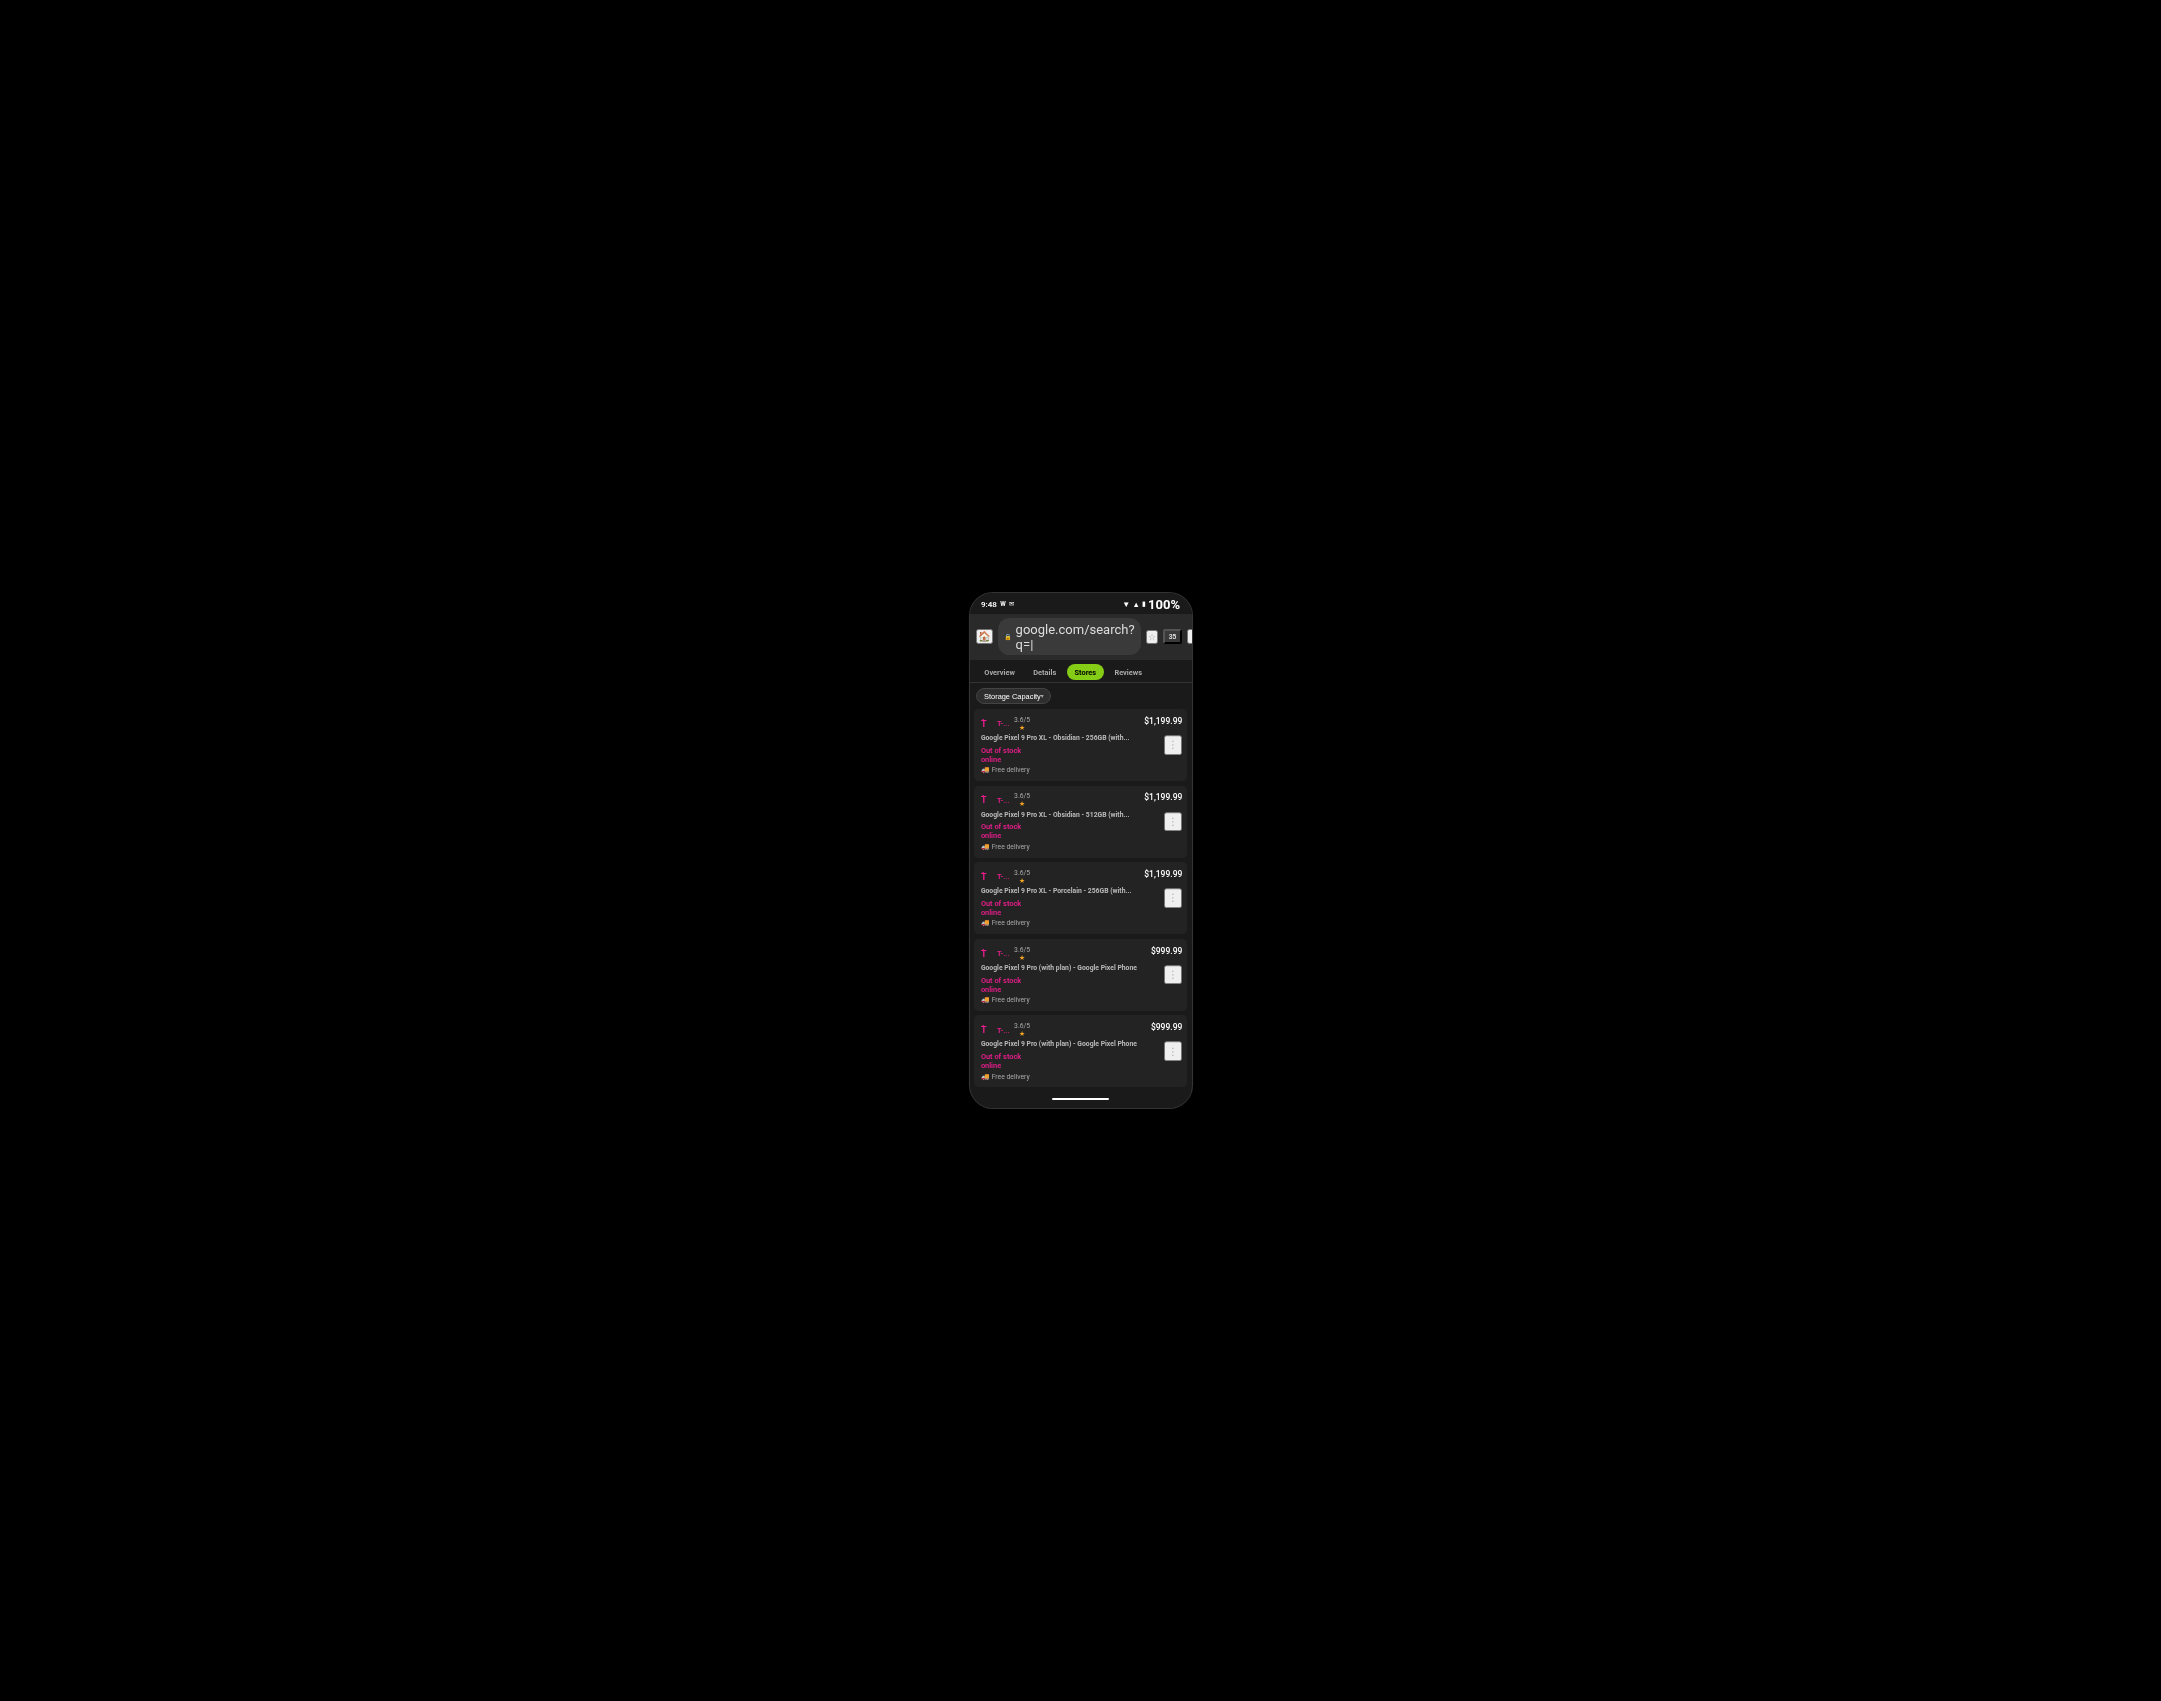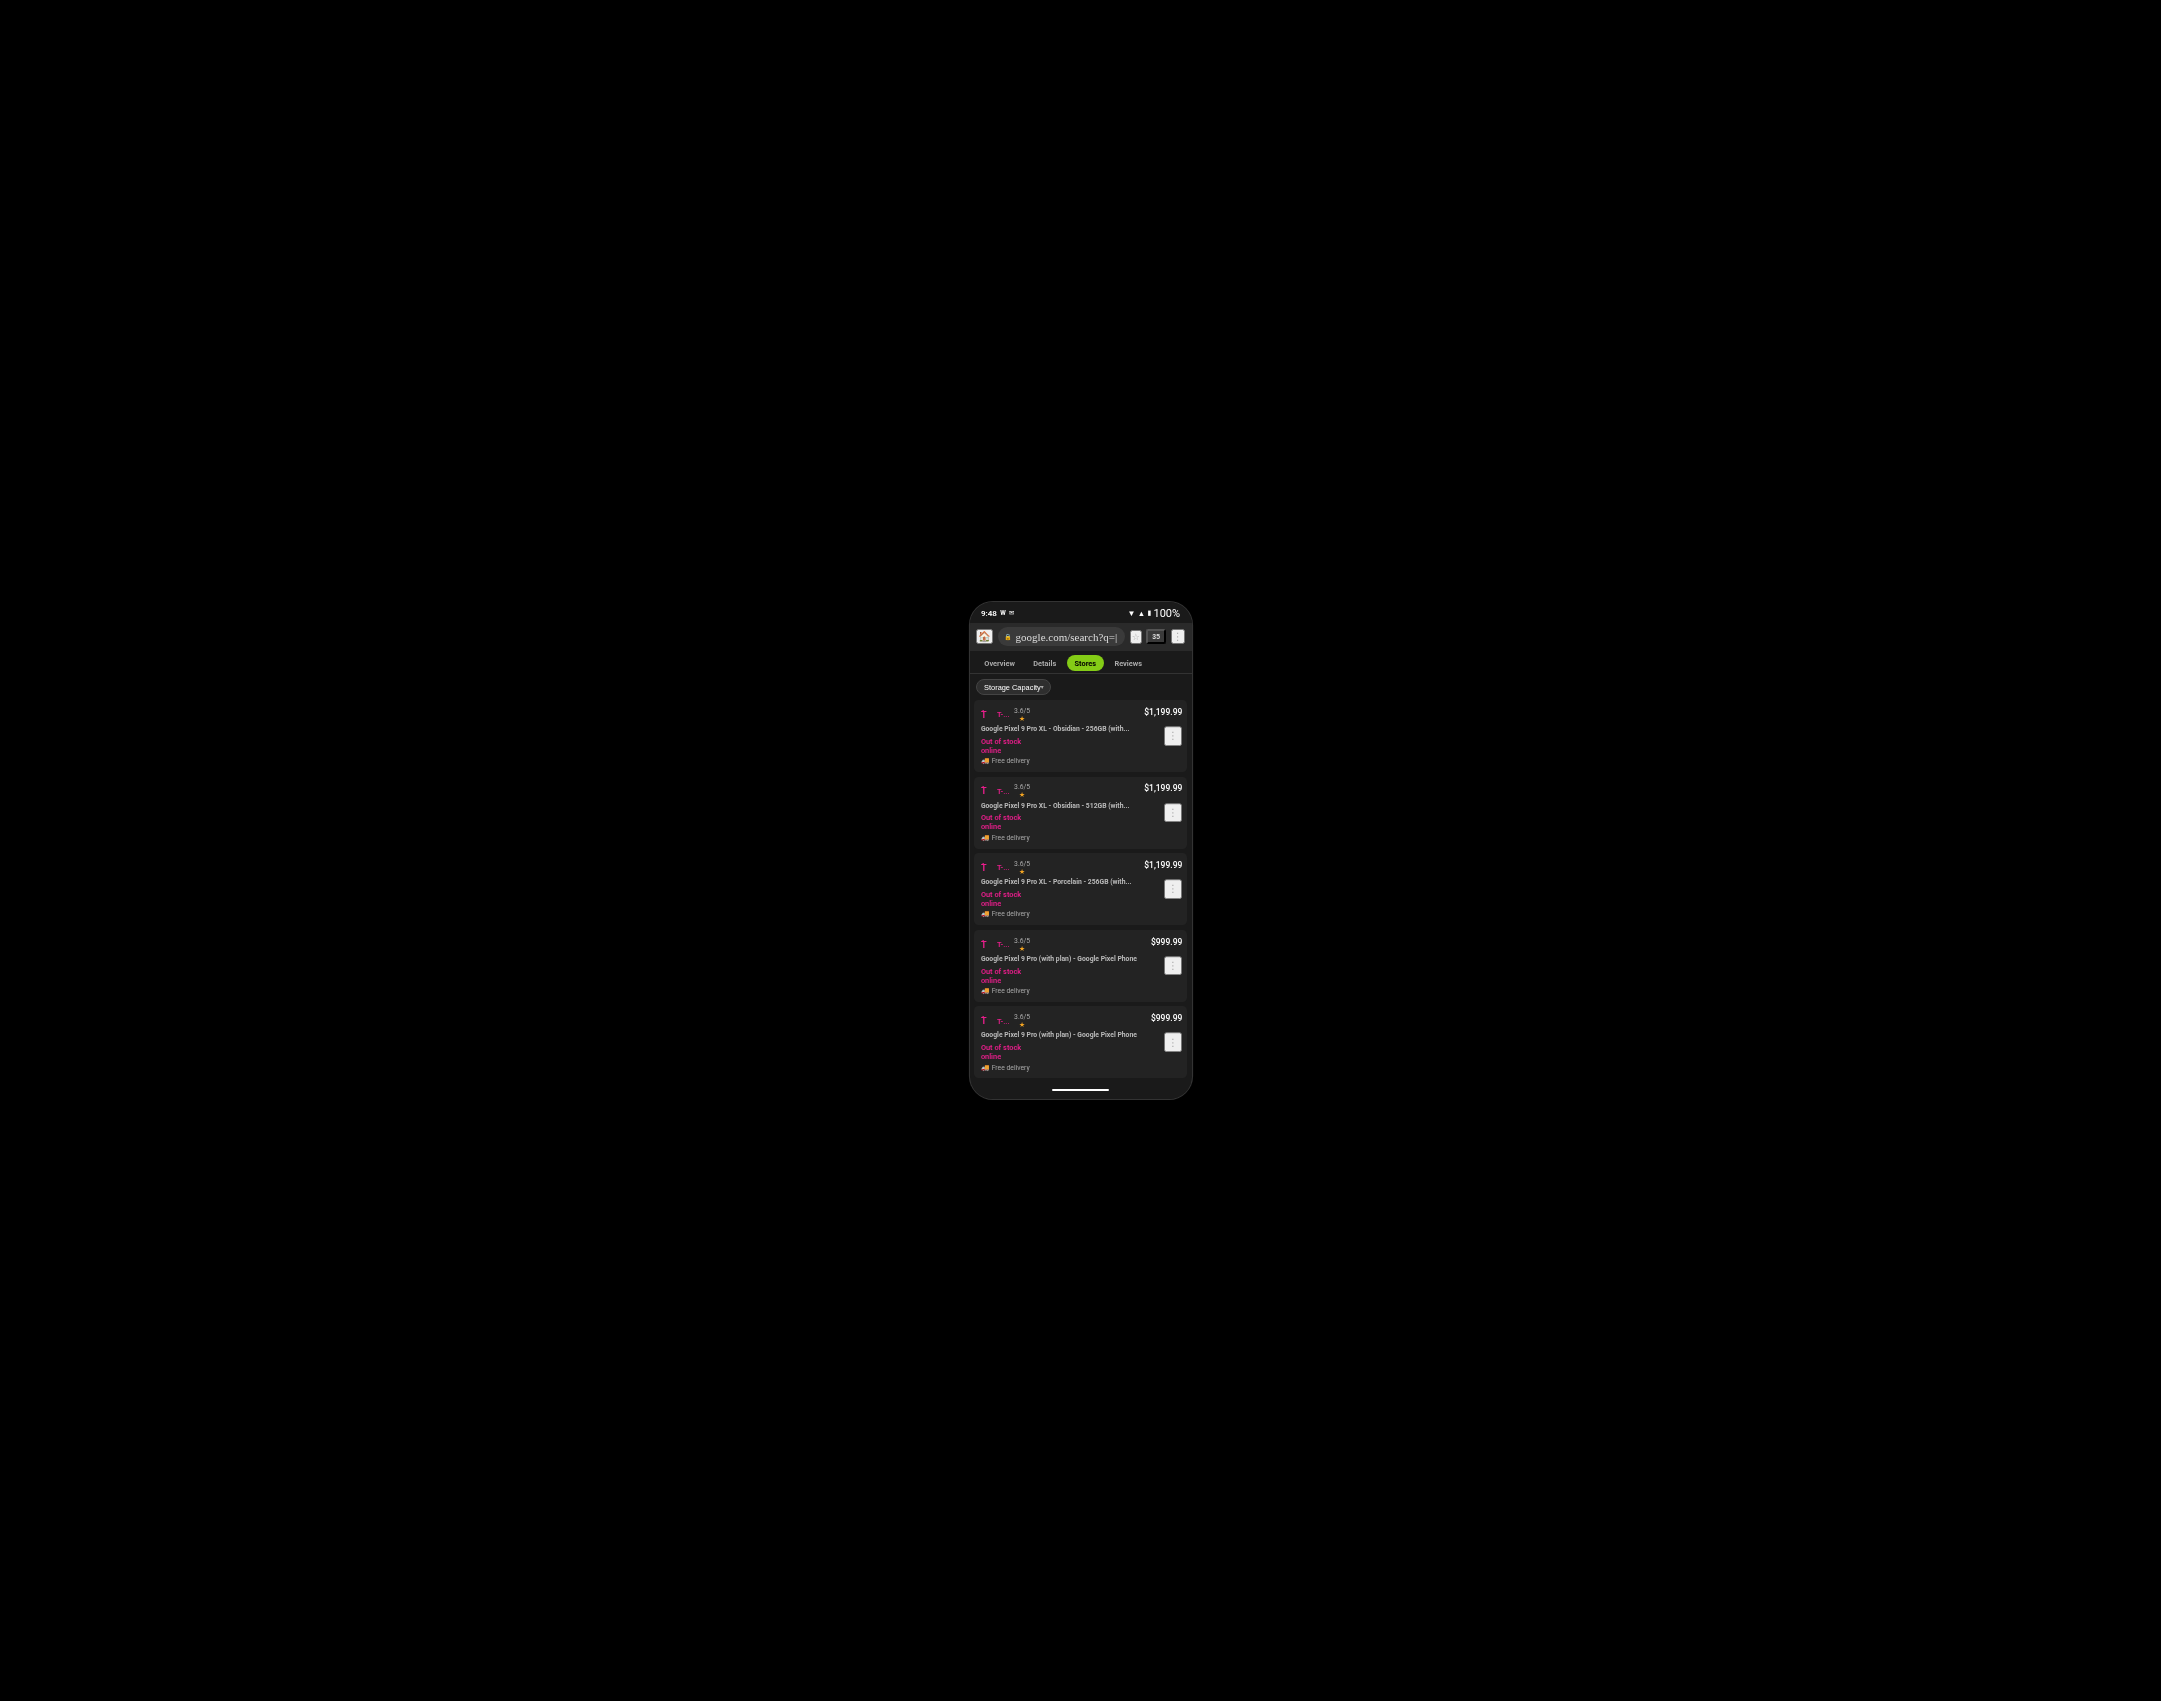--- a/index.html
+++ b/index.html
@@ -80,23 +80,22 @@
       background: #3a3a3a;
       border-radius: 11.4px;
       padding: 3.4px 6.8px;
       display: flex;
       align-items: center;
       gap: 3.4px;
     }
 
     .browser-url-text {
       color: #ddd;
-      font-size: 11px;
+      font-size: 13px;
       flex: 1;
-      font-family: Liberation Serif, serif;
     }
 
     .browser-star {
       color: #aaa;
       font-size: 9px;
     }
 
     .browser-tabs {
       background: #3a3a3a;
       border-radius: 2.3px;
@@ -284,21 +283,21 @@
   <div class="status-bar">
     <div class="status-left">
       <span class="status-time">9:48</span>
       <span style="color:#fff;font-size:6.3px;font-weight:bold;">W</span>
       <span style="color:#fff;font-size:6.3px;">✉</span>
     </div>
     <div class="status-icons">
       <span style="color:#fff;font-size:8px;">▼</span>
       <span style="color:#fff;font-size:7.4px;">▲</span>
       <span style="color:#fff;font-size:6.8px;">▮</span>
-      <span style="color:#fff;font-size:11px;font-weight:400;">100%</span>
+      <span style="color:#fff;font-size:13px;font-weight:700;">100%</span>
     </div>
   </div>
 
   <div class="browser-chrome">
     <div class="browser-toolbar">
       <button class="browser-home-btn">🏠</button>
       <div class="browser-url-bar">
         <span style="color:#aaa;font-size:6.3px;">🔒</span>
         <span class="browser-url-text">google.com/search?q=|</span>
       </div>

